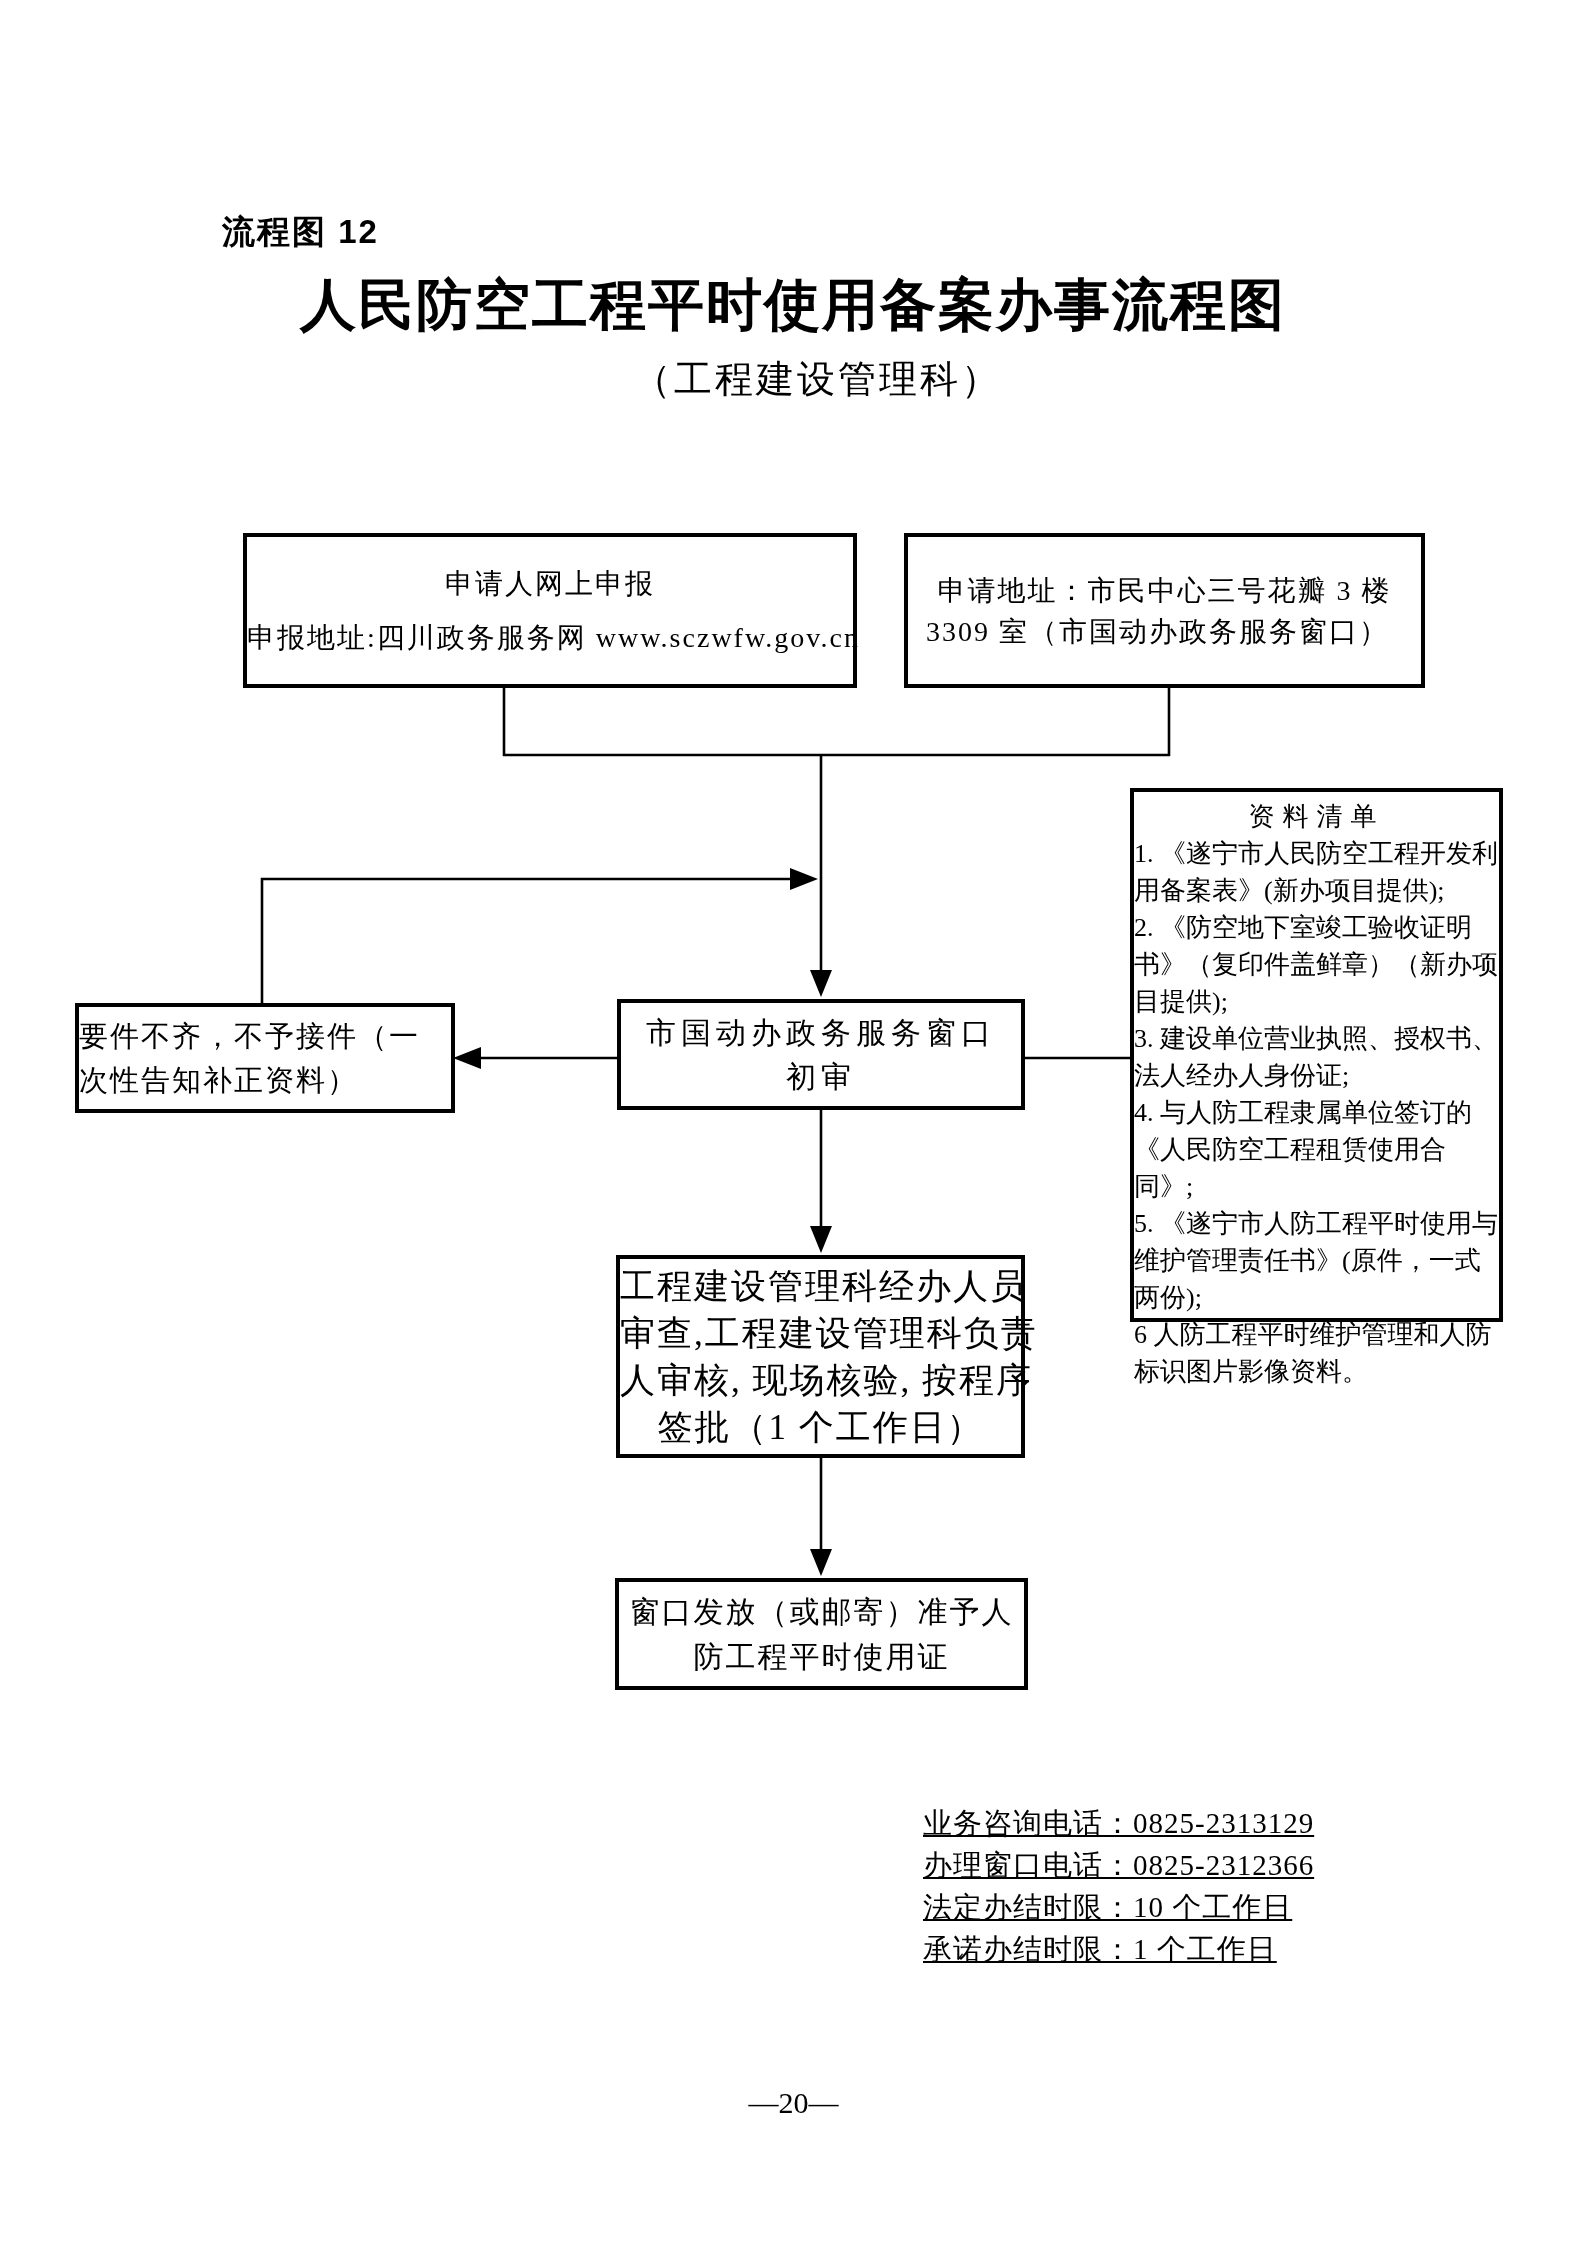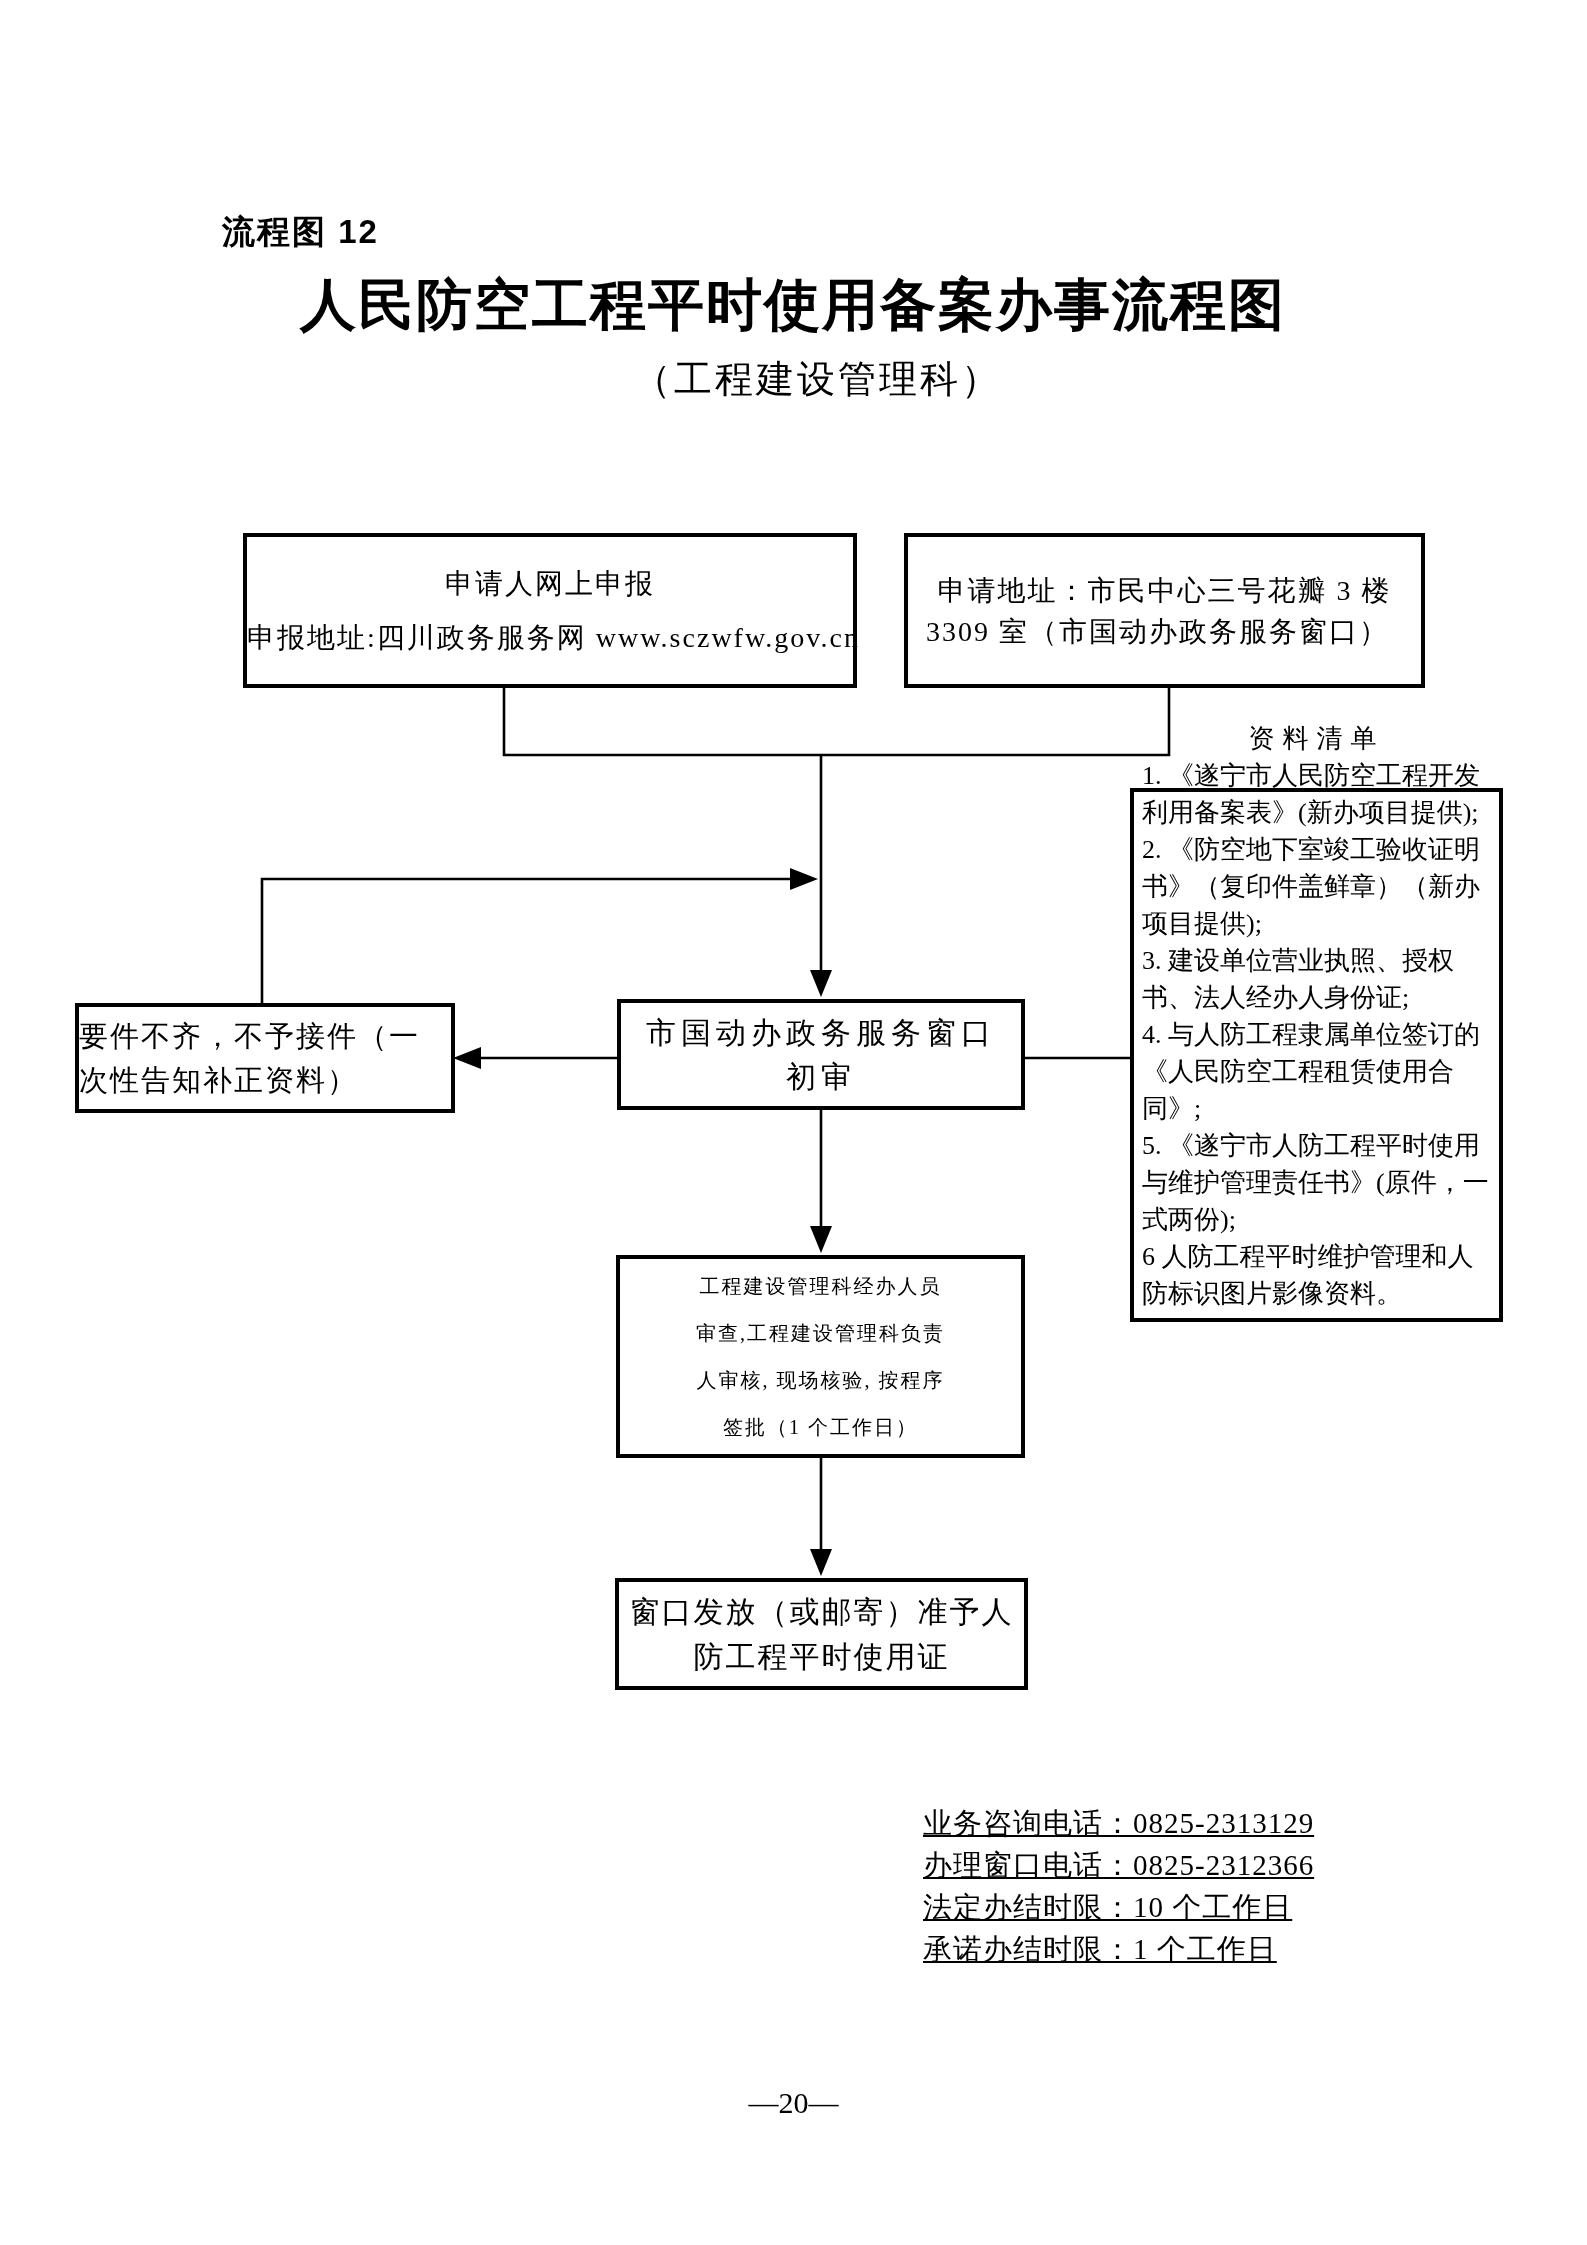--- a/index.html
+++ b/index.html
@@ -25,25 +25,25 @@
     display:flex;flex-direction:column;justify-content:center;
   }
   .fbox .bline{white-space:nowrap;}
   .box-a{left:243px;top:533px;width:614px;height:155px;font-size:28px;letter-spacing:2px;text-align:center;line-height:42px;gap:12px;}
   .box-b{left:904px;top:533px;width:521px;height:155px;font-size:28px;letter-spacing:2px;line-height:41px;padding-left:18px;}
   .box-b .bline:first-child{text-align:center;padding-right:18px;}
   .box-c{left:75px;top:1003px;width:380px;height:110px;font-size:29px;letter-spacing:2px;line-height:44px;}
   .box-d{left:617px;top:999px;width:408px;height:111px;font-size:30px;letter-spacing:5px;text-align:center;line-height:44px;}
   .box-e{
     left:1130px;top:788px;width:373px;height:534px;font-size:26px;line-height:37px;
-    padding:6px 8px;justify-content:flex-end;
+    padding:6px 0;justify-content:flex-start;
   }
   .box-e .mtitle{text-align:center;letter-spacing:8px;}
   .box-e .mitem{text-align:left;}
-  .box-f{left:616px;top:1255px;width:409px;height:203px;font-size:20px;letter-spacing:2px;text-align:center;line-height:47px;}
+  .box-f{left:616px;top:1255px;width:409px;height:203px;font-size:35px;letter-spacing:2px;text-align:center;line-height:47px;}
   .box-g{left:615px;top:1578px;width:413px;height:112px;font-size:30px;letter-spacing:2px;text-align:center;line-height:45px;}
   .contact{left:923px;top:1802px;font-size:29px;letter-spacing:1px;line-height:42px;}
   .contact div{white-space:nowrap;text-decoration:underline;}
   .page-number{left:0;top:2086px;width:100%;text-align:center;font-size:30px;}
   svg.connectors{position:absolute;left:0;top:0;pointer-events:none;}
   svg.connectors line,svg.connectors polyline{stroke:#000;stroke-width:2.6;fill:none;}
   svg.connectors polygon{fill:#000;stroke:none;}
 </style>
 </head>
 <body>

